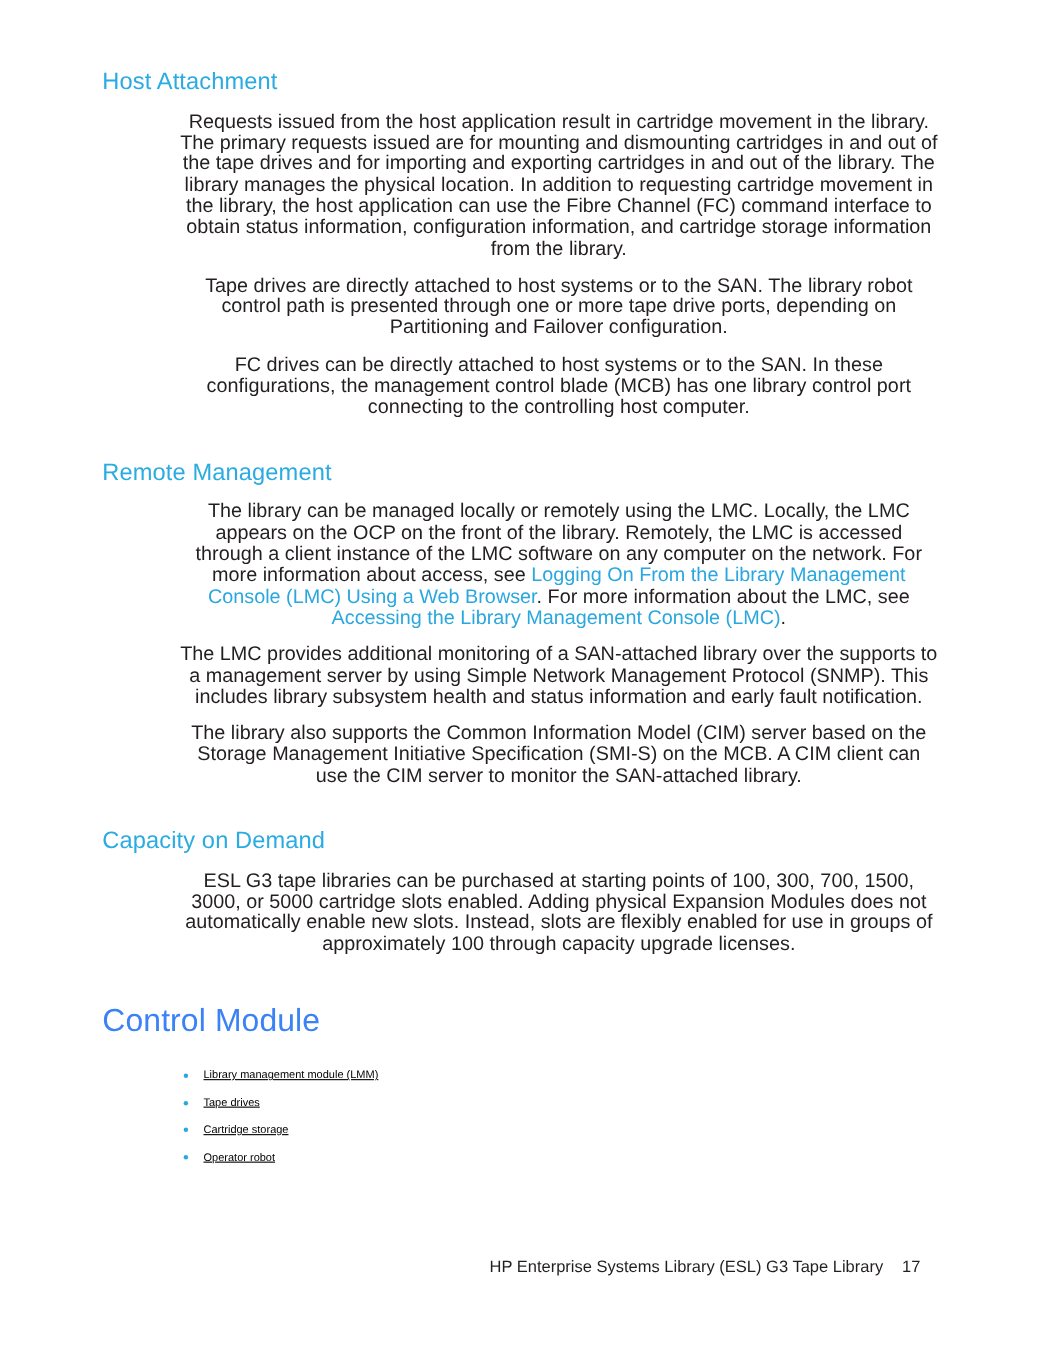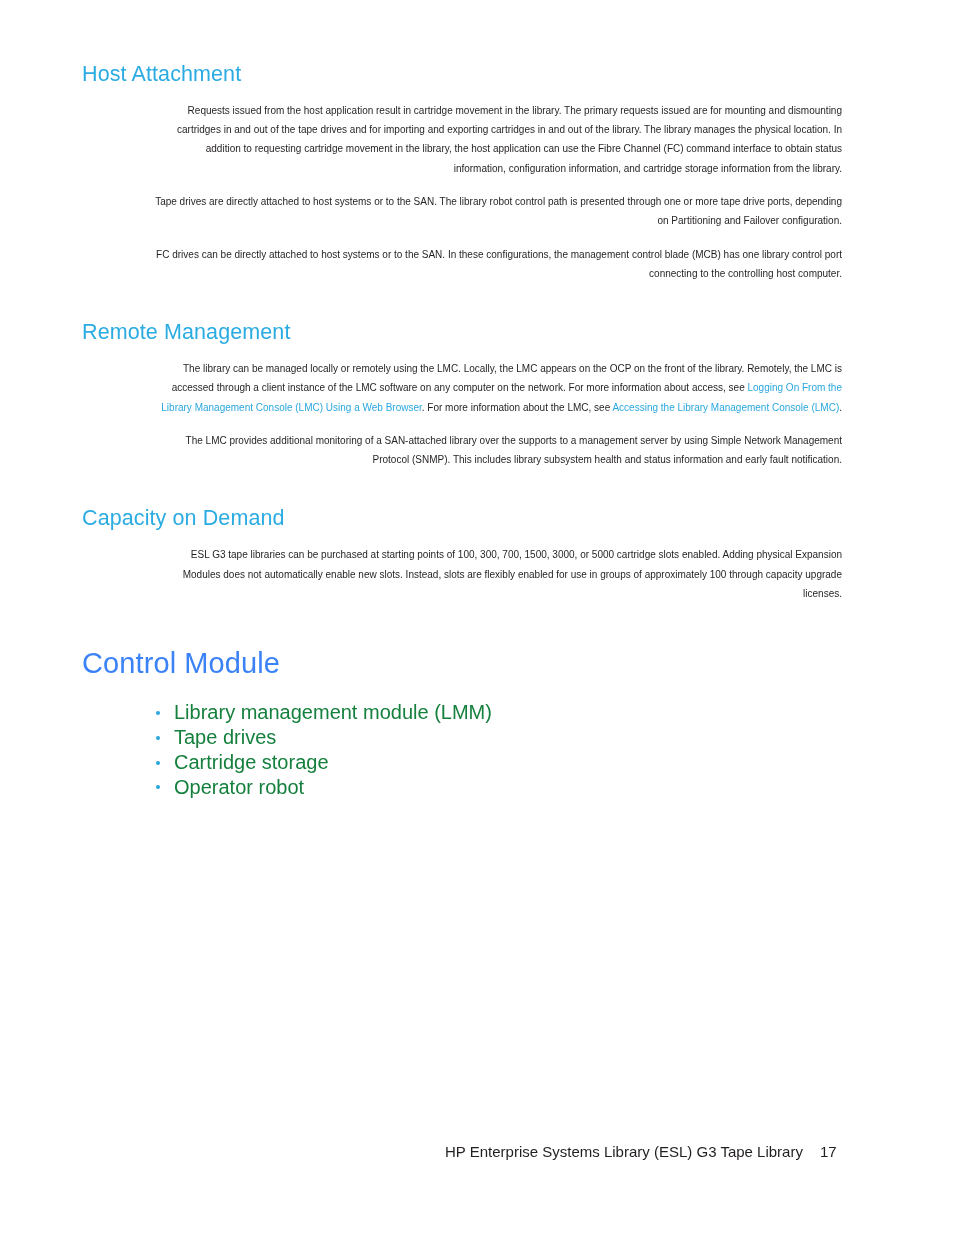--- a/index.html
+++ b/index.html
@@ -19,21 +19,21 @@
   .page {
     position: absolute;
     left: 0; top: 0;
     width: 954px;
     height: 1235px;
     background: #ffffff;
   }
 
   .content {
     position: absolute;
-    left: 82px;
+    left: 93px;
     top: 62px;
     width: 760px;
   }
 
   
   h1.chapter-heading {
     font-size: 29px;
     font-weight: normal;
     color: #3b82f6;
     letter-spacing: 0.1px;
@@ -54,45 +54,46 @@
 
   .heading-block { margin-left: 0px; }
 
   
   .body-block {
     margin-left: 70px;
     width: 690px;
   }
 
   p.para {
-    font-size: 10px;
+    font-size: 18px;
     line-height: 19.3px;
     margin: 0 0 14px 0;
     color: #231f20;
-    text-align: right;
+    text-align: center;
   }
 
   a.xref, .xref {
     color: #29a7de;
     text-decoration: none;
   }
 
   
   ul.bullets {
     list-style: none;
     margin: 0;
     padding: 0;
   }
   ul.bullets li {
     position: relative;
-    font-size: 20px;
+    font-size: 10px;
     line-height: 19.3px;
     padding-left: 22px;
     margin-bottom: 5.5px;
-    color: #15803d;
+    color: #000000;
+    text-decoration: underline;
   }
   ul.bullets li .bullet-dot {
     position: absolute;
     left: 4px;
     top: 7.5px;
     width: 4px;
     height: 4px;
     border-radius: 50%;
     background: #29a7de;
     display: block;
@@ -151,20 +152,21 @@
 
     <div class="heading-block">
       <h2 class="section-heading">Remote Management</h2>
     </div>
     <div class="gap-after-h2"></div>
 
     <div class="body-block">
       <p class="para"><span>The library can be managed locally or remotely using the LMC. Locally, the LMC appears on the OCP on the front of the library. Remotely, the LMC is accessed through a client instance of the LMC software on any computer on the network. For more information about access, see </span><a class="xref" href="#">Logging On From the Library Management Console (LMC) Using a Web Browser</a><span>. For more information about the LMC, see </span><a class="xref" href="#">Accessing the Library Management Console (LMC)</a><span>.</span></p>
 
       <p class="para">The LMC provides additional monitoring of a SAN-attached library over the supports to a management server by using Simple Network Management Protocol (SNMP). This includes library subsystem health and status information and early fault notification.</p>
+      <p class="para">The library also supports the Common Information Model (CIM) server based on the Storage Management Initiative Specification (SMI-S) on the MCB. A CIM client can use the CIM server to monitor the SAN-attached library.</p>
     </div>
 
     <div class="gap-before-h2"></div>
 
     <div class="heading-block">
       <h2 class="section-heading">Capacity on Demand</h2>
     </div>
     <div class="gap-after-h2"></div>
 
     <div class="body-block">

